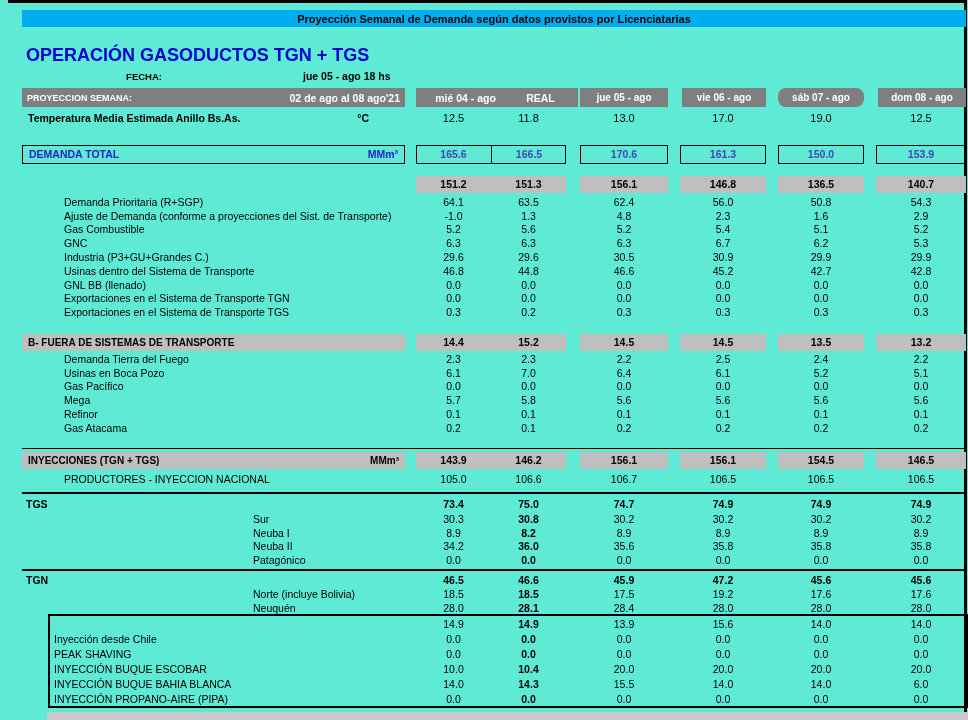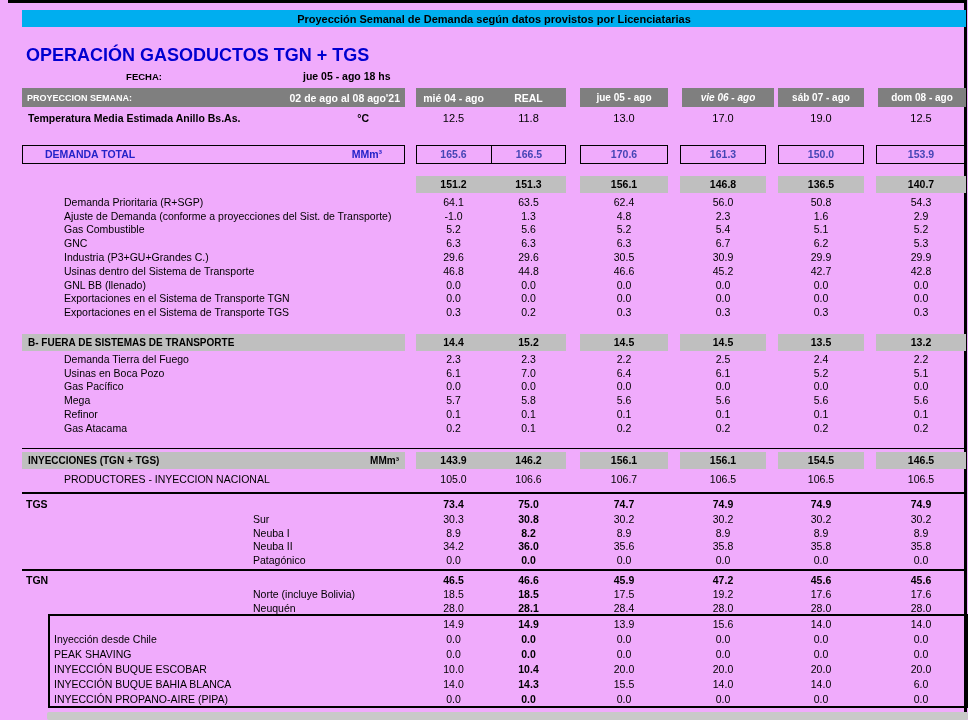--- a/index.html
+++ b/index.html
@@ -1,16 +1,16 @@
 <!DOCTYPE html>
 <html><head>
 <meta charset="utf-8">
 <style>
   html,body{margin:0;padding:0;background:#fff;}
-  #page{position:relative;width:968px;height:720px;background:#f0abfc;overflow:hidden;
+  #page{position:relative;width:968px;height:720px;background:#5eead4;overflow:hidden;
         font-family:"Liberation Sans", sans-serif;color:#000;}
   .abs{position:absolute;}
 
   
   #top-black{left:8px;top:0;width:958px;height:3px;background:#000;}
   #right-edge{left:964px;top:0;width:3px;height:712px;background:#000;}
   #bottom-scroll{left:47px;top:712px;width:921px;height:8px;background:#c9c9c9;border-radius:2px;}
 
   
   #title-bar{left:22px;top:10px;width:944px;height:17px;background:#00AEEF;
@@ -22,45 +22,45 @@
   #fecha-label{left:22px;top:71px;width:140px;text-align:right;font-size:9.5px;font-weight:bold;}
   #fecha-value{left:303px;top:70px;font-size:10.5px;font-weight:bold;}
 
   
   #proj-band{left:22px;top:88px;width:944px;height:19px;}
   .gbox{position:absolute;top:0;height:19px;background:#7F7F7F;color:#fff;font-weight:bold;
         display:flex;align-items:center;justify-content:center;font-size:10px;}
   #week-bar{left:0;width:383px;justify-content:space-between;padding:0 5px;box-sizing:border-box;}
   #week-bar .wl{font-size:9px;}
   #week-bar .wv{font-size:10.5px;}
-  #day-group{left:394px;width:150px;}
+  #day-group{left:394px;width:150px;padding-left:12px;}
   #day-group .half{width:75px;text-align:center;}
-  #day3{left:558px;width:88px;} #day4{left:660px;width:92px;font-style:italic;}
-  #day5{left:756px;width:86px;} #day6{left:856px;width:88px;}
+  #day3{left:558px;width:88px;} #day4{left:660px;width:84px;}
+  #day5{left:756px;width:86px;border-radius:8px;} #day6{left:856px;width:88px;}
 
   
   .grid{display:grid;grid-template-columns:383px 11px 75px 75px 14px 88px 12px 86px 12px 86px 12px 90px;
         align-items:center;width:944px;}
   .grid-box{grid-template-columns:355px 11px 75px 75px 14px 88px 12px 86px 12px 86px 12px 90px;width:916px;}
   .cell-label{grid-column:1;display:flex;justify-content:space-between;align-items:center;white-space:nowrap;}
   .vgroup{grid-column:3 / span 2;display:grid;grid-template-columns:75px 75px;height:100%;align-items:center;}
   .vcell,.half,.cellbox{text-align:center;font-size:10.5px;}
   .v1{grid-column:3}.v2{grid-column:4}.v3{grid-column:6}.v4{grid-column:8}.v5{grid-column:10}.v6{grid-column:12}
   .em{font-weight:bold;}
 
   
   #temp-row{left:22px;top:110px;height:16px;}
   #temp-row .cell-label{font-size:10.5px;font-weight:bold;padding-left:6px;}
   #temp-row .unit{margin-right:36px;font-weight:bold;}
   #temp-row .vcell{font-weight:normal;font-size:11px;}
 
   
   #demanda-row{left:22px;top:143px;height:22px;color:#2323C8;}
   #demanda-row .cell-label{border:1.5px solid #000;height:19px;box-sizing:border-box;
-      font-size:10.5px;font-weight:bold;padding:0 22px;text-align:center;}
+      font-size:10.5px;font-weight:bold;padding:0 6px;text-align:center;}
   #demanda-row .vgroup,#demanda-row .cellbox{border:1.5px solid #000;height:19px;box-sizing:border-box;
       color:#4545B5;font-weight:bold;display:flex;align-items:center;justify-content:center;}
   #demanda-row .vgroup{display:grid;}
   #demanda-row .half{line-height:16px;}
   #demanda-row .half2{border-left:1.5px solid #000;height:100%;display:flex;align-items:center;justify-content:center;}
 
   
   .r-gray{height:18px;}
   .r-gray .cell-label{background:#BFBFBF;height:17px;font-size:10px;font-weight:bold;padding:0 6px;}
   .r-gray .vgroup,.r-gray .cellbox{background:#BFBFBF;height:17px;display:flex;align-items:center;

